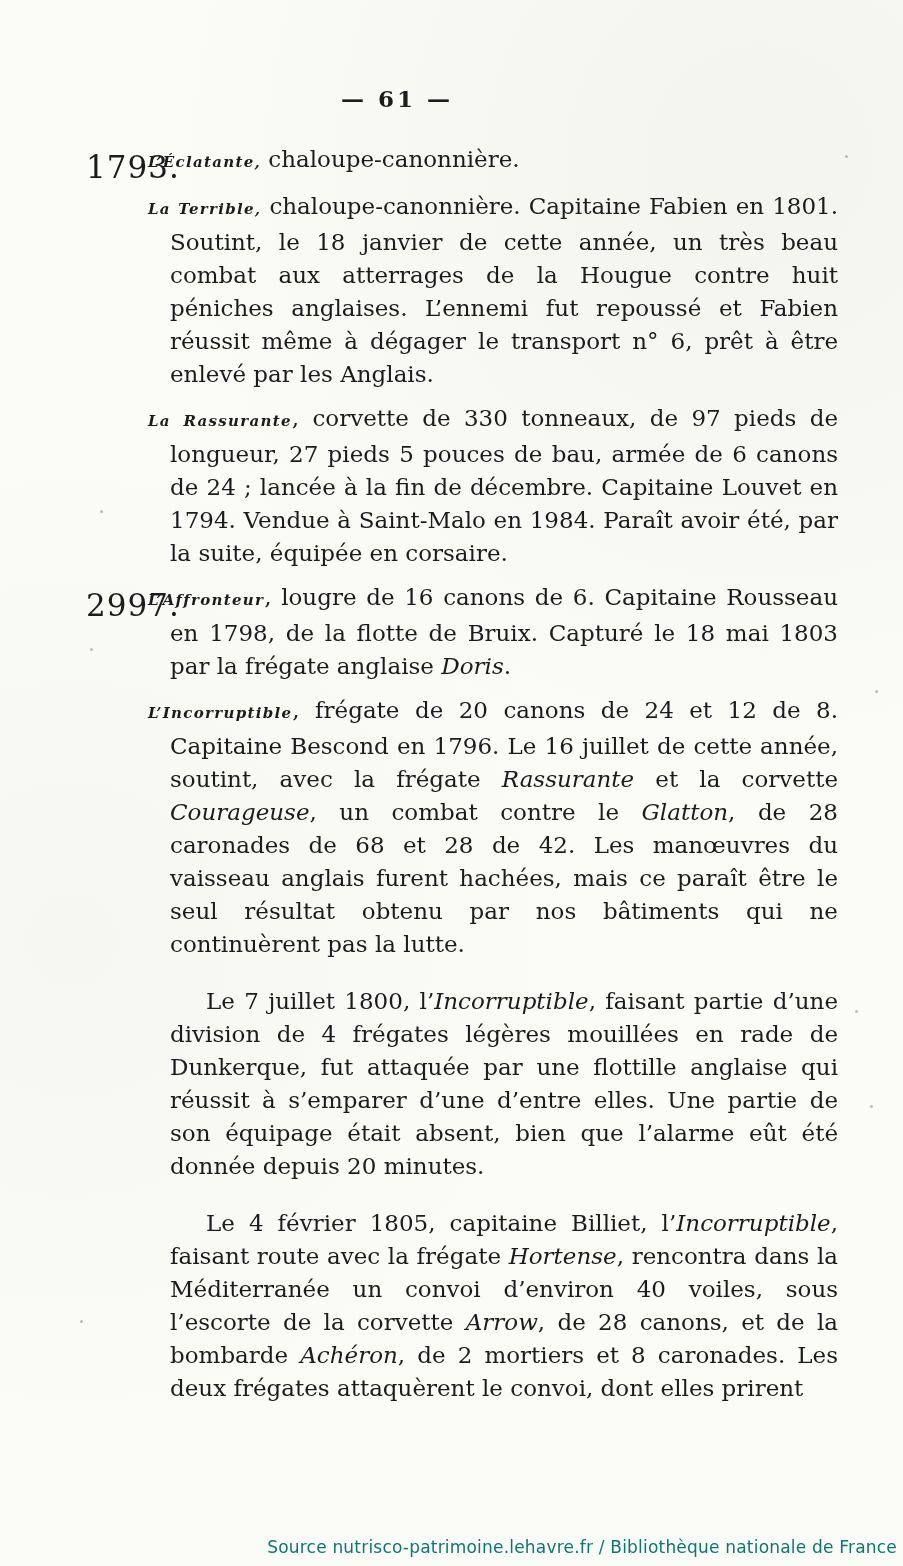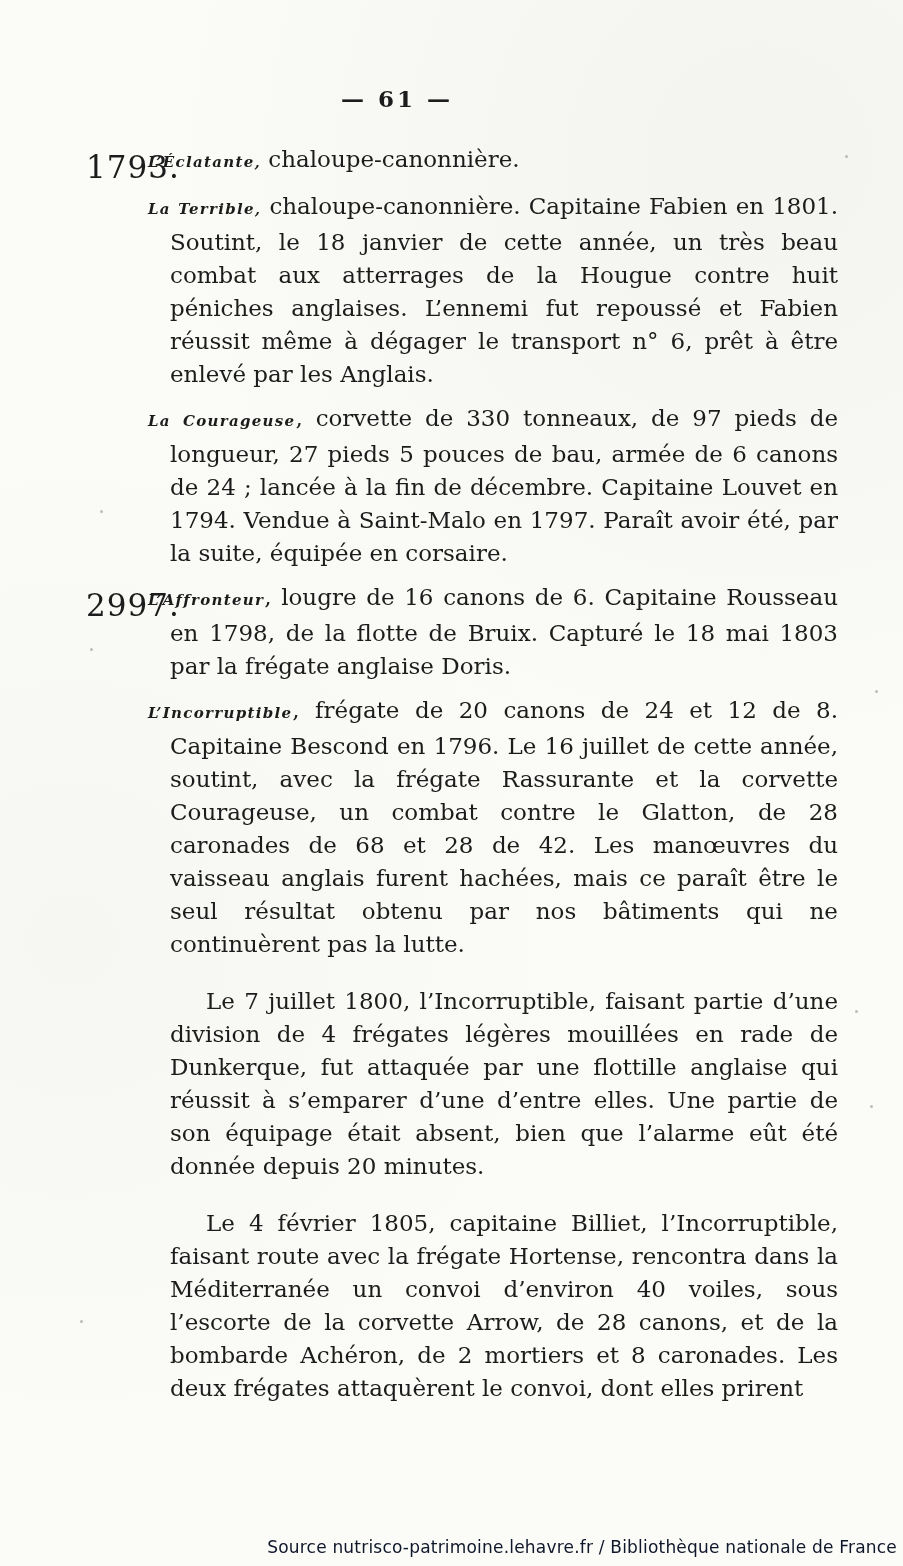--- a/index.html
+++ b/index.html
@@ -51,28 +51,28 @@
     line-height: 33px;
     letter-spacing: 1px;
     margin-left: 8px;
   }
   .seg-name {
     font-weight: bold;
     font-style: italic;
     font-size: 15px;
     letter-spacing: 1.3px;
   }
-  .seg-italic { }
+  .seg-italic { font-style: italic; }
 
   .footer {
     position: absolute;
     bottom: 9px; right: 6px;
     font-family: "DejaVu Sans", sans-serif;
     font-size: 17px;
-    color: #0f172a;
+    color: #0f766e;
     letter-spacing: .2px;
   }
 </style>
 </head>
 <body>
 
 <div class="scan-noise"></div>
 <span class="speck" style="left:845px;top:155px"></span>
 <span class="speck" style="left:748px;top:242px"></span>
 <span class="speck" style="left:100px;top:510px"></span>
@@ -91,21 +91,21 @@
     <p class="block hang"><span class="seg-name">L’Éclatante,</span><span class="seg-regular"> chaloupe-canonnière.</span></p>
   </section>
 
   <section class="entry">
     <span class="year-label"></span>
     <p class="block hang"><span class="seg-name">La Terrible,</span><span class="seg-regular"> chaloupe-canonnière. Capitaine Fabien en 1801. Soutint, le 18 janvier de cette année, un très beau combat aux atterrages de la Hougue contre huit péniches anglaises. L’ennemi fut repoussé et Fabien réussit même à dégager le transport n° 6, prêt à être enlevé par les Anglais.</span></p>
   </section>
 
   <section class="entry">
     <span class="year-label"></span>
-    <p class="block hang"><span class="seg-name">La Courageuse</span><span class="seg-regular">, corvette de 330 tonneaux, de 97 pieds de longueur, 27 pieds 5 pouces de bau, armée de 6 canons de 24 ; lancée à la fin de décembre. Capitaine Louvet en 1794. Vendue à Saint-Malo en 1797. Paraît avoir été, par la suite, équipée en corsaire.</span></p>
+    <p class="block hang"><span class="seg-name">La Rassurante</span><span class="seg-regular">, corvette de 330 tonneaux, de 97 pieds de longueur, 27 pieds 5 pouces de bau, armée de 6 canons de 24 ; lancée à la fin de décembre. Capitaine Louvet en 1794. Vendue à Saint-Malo en 1984. Paraît avoir été, par la suite, équipée en corsaire.</span></p>
   </section>
 
 
   <section class="entry">
     <span class="year-label">2997.</span>
     <p class="block hang"><span class="seg-name">L’Affronteur</span><span class="seg-regular">, lougre de 16 canons de 6. Capitaine Rousseau en 1798, de la flotte de Bruix. Capturé le 18 mai 1803 par la frégate anglaise </span><span class="seg-italic">Doris</span><span class="seg-regular">.</span></p>
   </section>
 
   <section class="entry">
     <span class="year-label"></span>

